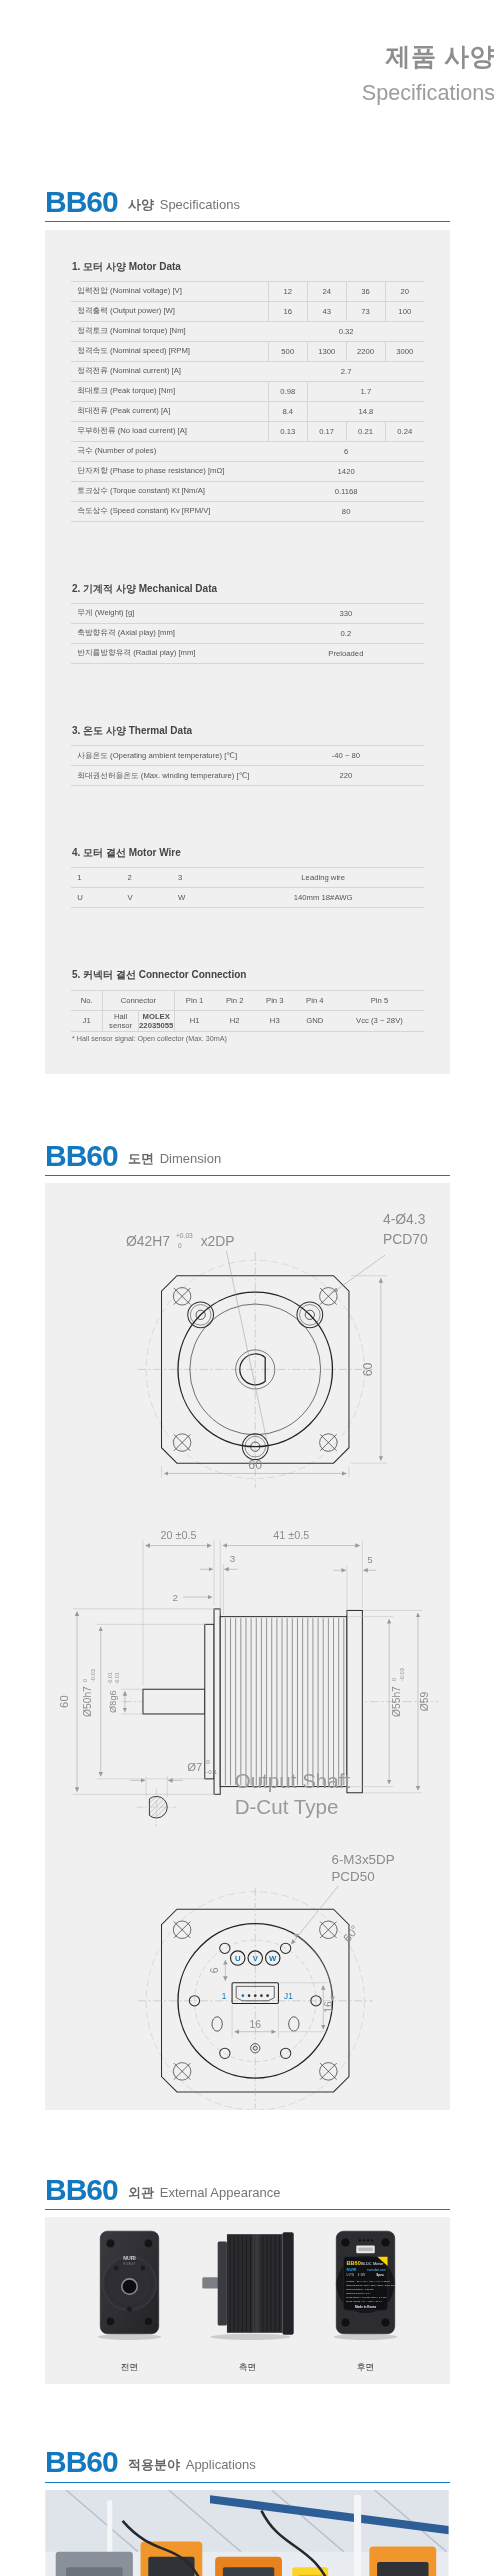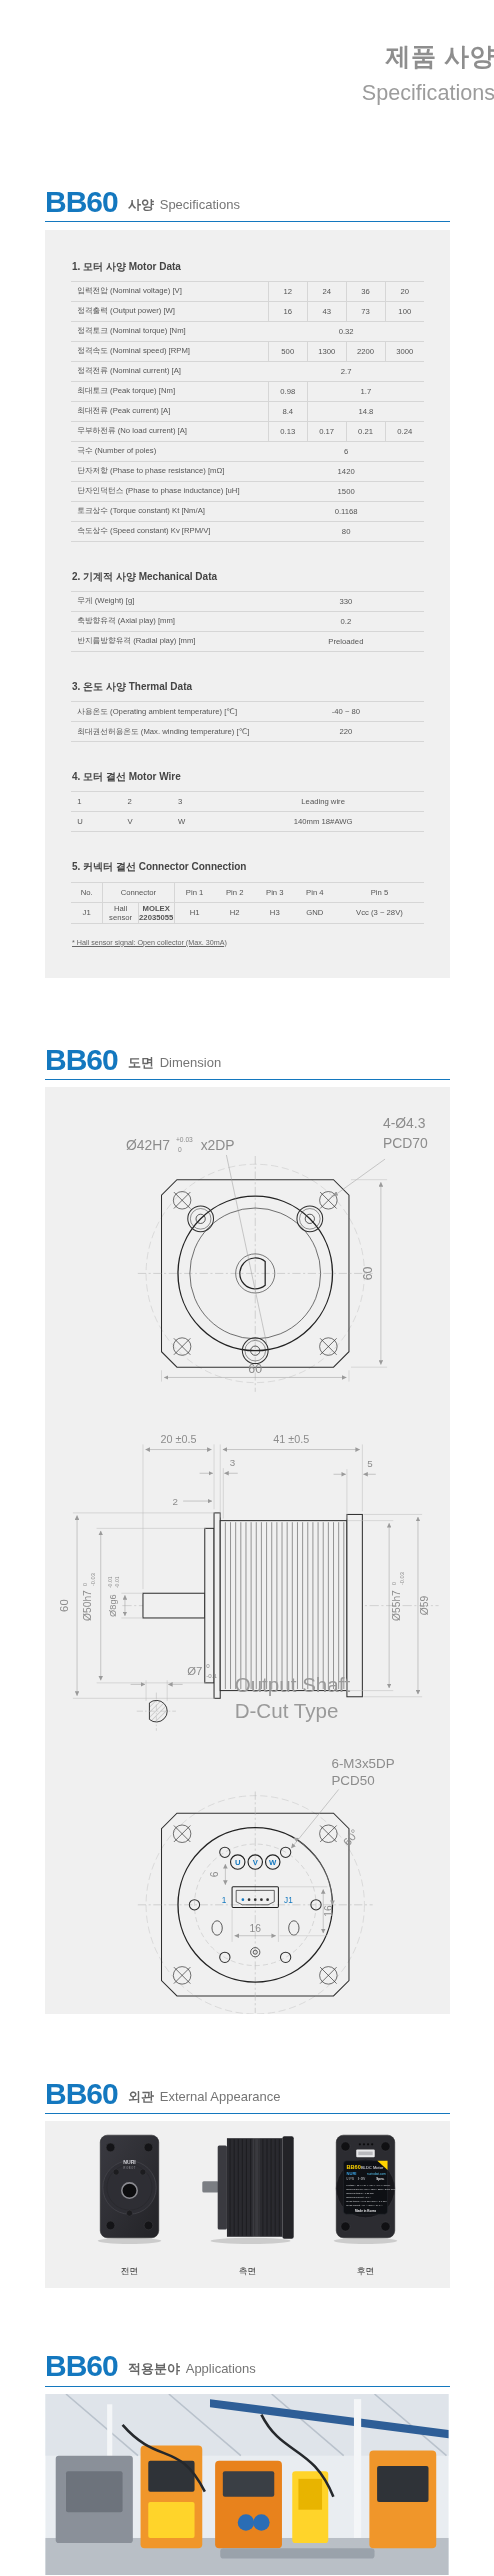--- a/index.html
+++ b/index.html
@@ -23,41 +23,41 @@
   .mt-spec{margin-top:82px;}
   .mt-dim{margin-top:68px;}
   .mt-app{margin-top:66px;}
   .mt-apps{margin-top:64px;}
 
   
   .gbox{margin:7.2px 45px 0 45px;background:#f0f0f0;}
   .spec-box{padding:30px 26px 31px 26px;}
 
   .tbl-title{font-size:10px;font-weight:700;color:#444;margin:0 0 7.2px 1px;}
-  .tbl-gap{margin-top:28px;}
+  .tbl-gap{margin-top:60px;}
 
   table{width:100%;border-collapse:collapse;font-size:7.7px;color:#555;table-layout:fixed;}
   td{border-top:0.5px solid #d6d6d6;height:19px;padding:0;vertical-align:middle;}
   tr:last-child td{border-bottom:0.5px solid #d6d6d6;}
   td.lab{padding-left:6.2px;text-align:left;}
   .motor-tbl td.lab{width:54%;}
   td.val{text-align:center;border-left:0.5px solid #d6d6d6;}
   td.vspan{text-align:center;}
   .wire-tbl td{border-left:none;}
   .wire-tbl .c0,.wire-tbl .c1,.wire-tbl .c2{width:12%;padding-left:6.2px;}
   .wire-tbl .c3{width:55%;text-align:center;}
   .conn-tbl td{text-align:center;}
   .conn-tbl .no{width:7%;}
   .conn-tbl .cn1{width:16%;border-left:0.5px solid #d6d6d6;}
   .conn-tbl .cn2{width:21%;border-left:0.5px solid #d6d6d6;font-weight:bold;}
   .conn-tbl .p{width:9%;}
   .conn-tbl .p1{border-left:0.5px solid #d6d6d6;margin-top:20px;}
   .conn-tbl .p5{width:20%;}
   .conn-tbl td{height:19.6px;}
-  .conn-note{font-size:7.2px;color:#666;margin-top:14px;padding-left:1px;text-decoration:underline;}
+  .conn-note{font-size:7.2px;color:#666;margin-top:2px;padding-left:1px;}
 
   
   .dim-box{height:927px;padding:0;}
 
   
   .app-box{height:167px;display:flex;align-items:center;justify-content:space-evenly;padding:0 15.5px;}
   .app-fig{display:flex;flex-direction:column;align-items:center;}
   .app-label{font-size:8.8px;color:#3c3c3c;margin-top:21px;}
 
   
@@ -134,24 +134,20 @@
             <td class="val">0.21</td>
             <td class="val">0.24</td>
           </tr>
       <tr>
             <td class="lab">극수 (Number of poles)</td>
             <td class="vspan" colspan="4">6</td>
           </tr>
       <tr>
             <td class="lab">단자저항 (Phase to phase resistance)  [mΩ]</td>
             <td class="vspan" colspan="4">1420</td>
-          </tr>
-      <tr>
-            <td class="lab">단자인덕턴스 (Phase to phase inductance)  [uH]</td>
-            <td class="vspan" colspan="4">1500</td>
           </tr>
       <tr>
             <td class="lab">토크상수 (Torque constant) Kt [Nm/A]</td>
             <td class="vspan" colspan="4">0.1168</td>
           </tr>
       <tr>
             <td class="lab">속도상수 (Speed constant) Kv [RPM/V]</td>
             <td class="vspan" colspan="4">80</td>
           </tr>
     </tbody>

